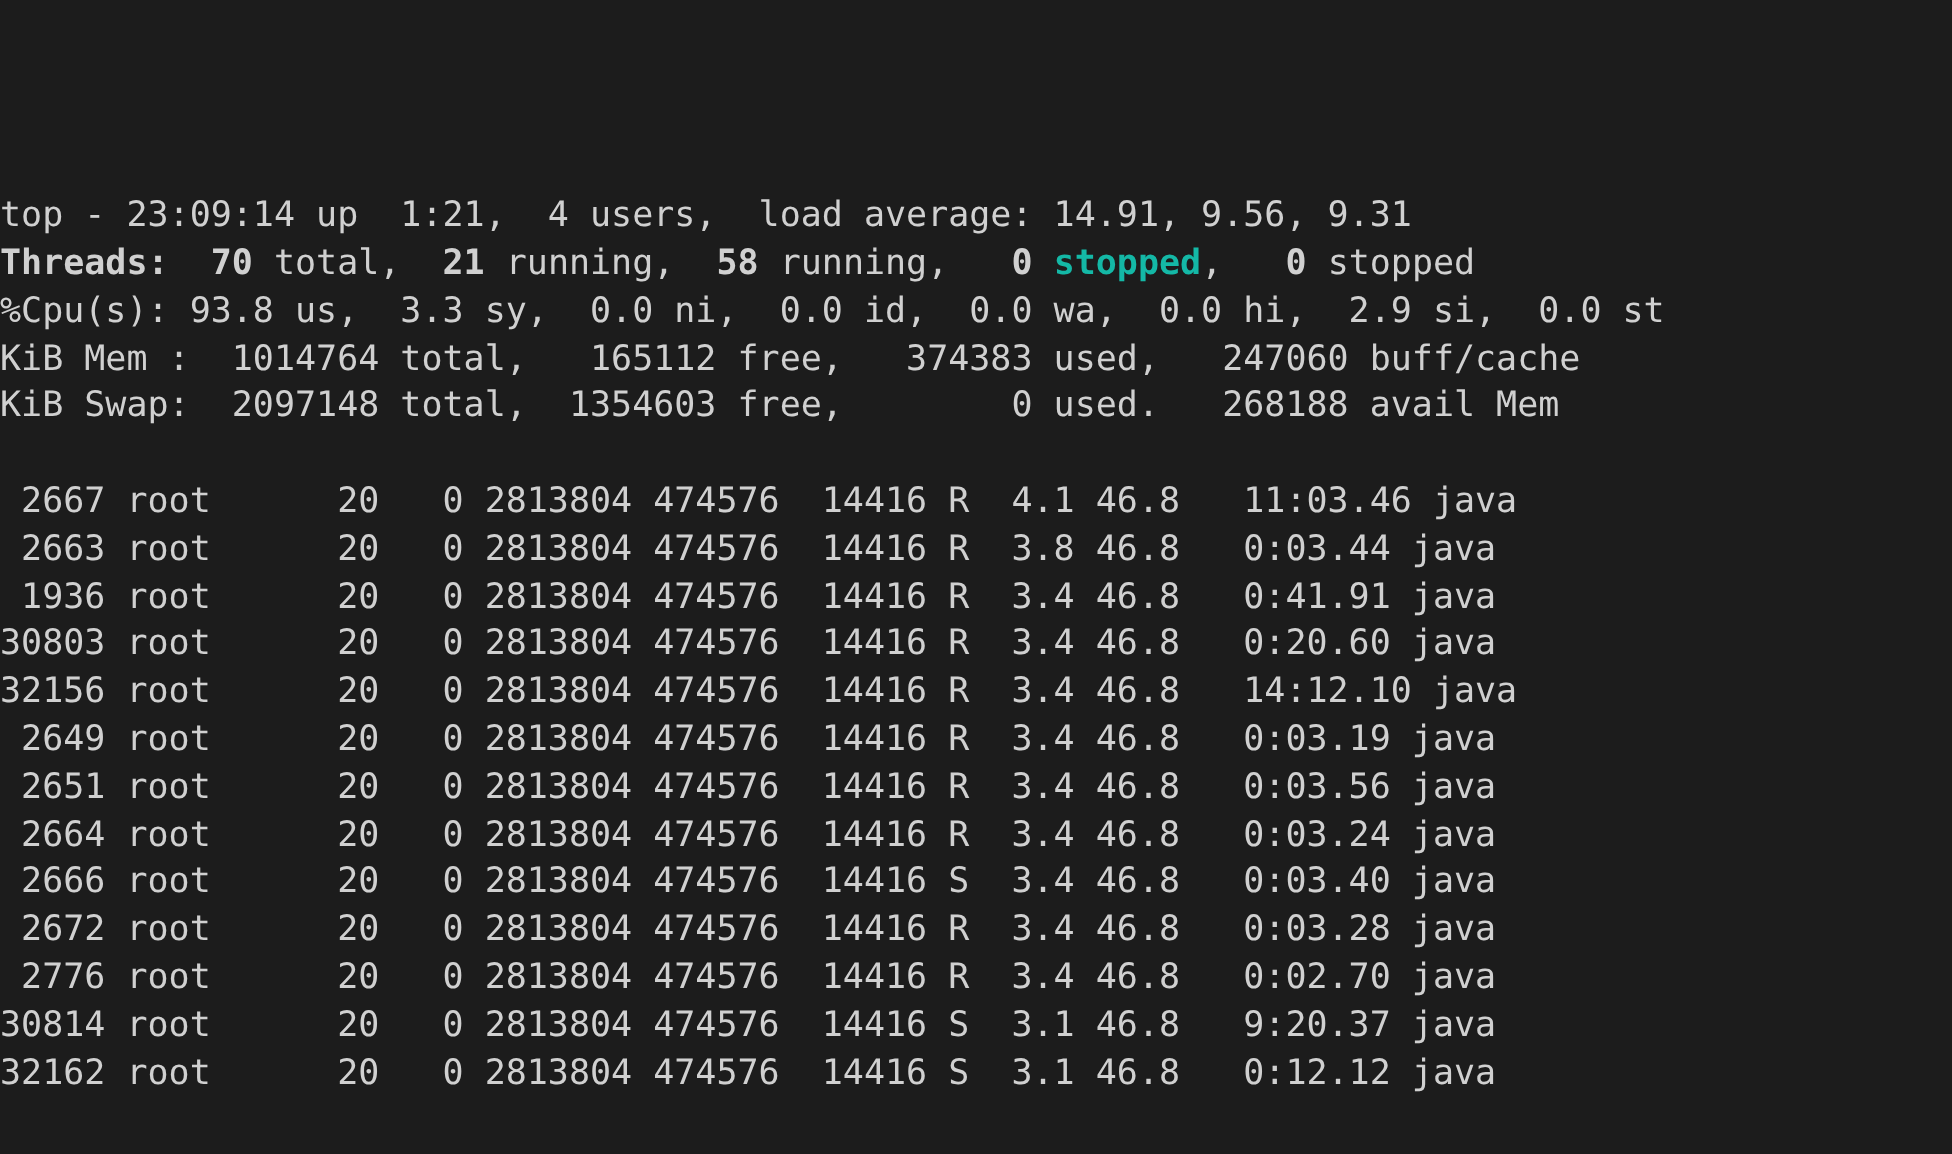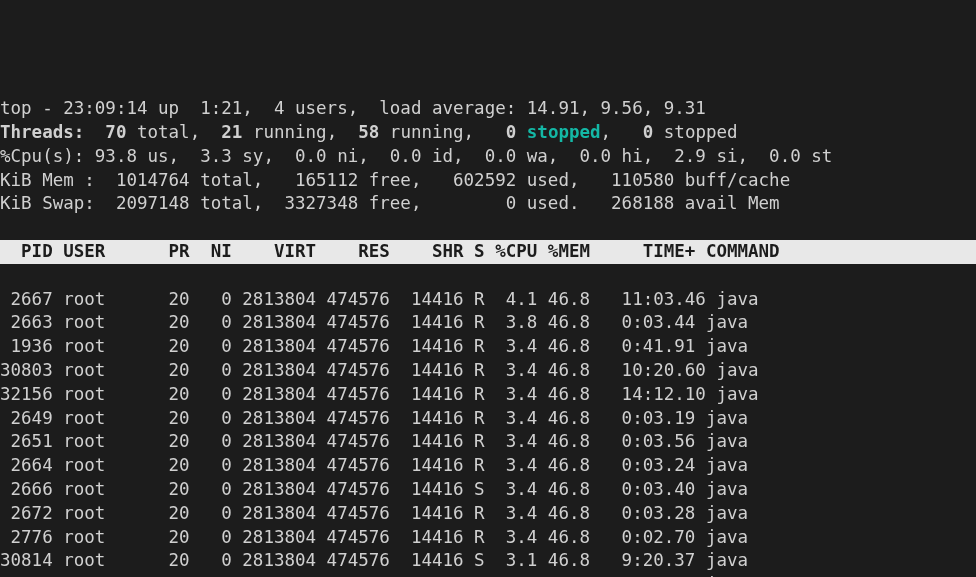--- a/index.html
+++ b/index.html
@@ -25,28 +25,27 @@
     .b { font-weight: bold; }
   </style>
 </head>
 <body>
 
 
 
 <div class="term"><span>top - 23:09:14 up  1:21,  4 users,  load average: 14.91, 9.56, 9.31</span>
 <span class="b">Threads:  </span><span class="b">70 </span><span>total,  </span><span class="b">21 </span><span>running,  </span><span class="b">58 </span><span>running,   </span><span class="b">0 </span><span class="hl-yellow">stopped</span><span>,   </span><span class="b">0 </span><span>stopped</span>
 <span>%Cpu(s): 93.8 us,  3.3 sy,  0.0 ni,  0.0 id,  0.0 wa,  0.0 hi,  2.9 si,  0.0 st</span>
-<span>KiB Mem :  1014764 total,   165112 free,   602592 used,   110580 buff/cache</span>
-<span>KiB Swap:  2097148 total,  3327348 free,        0 used.   268188 avail Mem </span>
+<span>KiB Mem :  1014764 total,   165112 free,   374383 used,   247060 buff/cache</span>
+<span>KiB Swap:  2097148 total,  1354603 free,        0 used.   268188 avail Mem </span>
 <span></span>
-<span class="hdr-row b">  PID USER      PR  NI    VIRT    RES    SHR S %CPU %MEM     TIME+ COMMAND                </span>
 <span> 2667 root      20   0 2813804 474576  14416 R  4.1 46.8   11:03.46 java</span>
 <span> 2663 root      20   0 2813804 474576  14416 R  3.8 46.8   0:03.44 java</span>
 <span> 1936 root      20   0 2813804 474576  14416 R  3.4 46.8   0:41.91 java</span>
-<span>30803 root      20   0 2813804 474576  14416 R  3.4 46.8   10:20.60 java</span>
+<span>30803 root      20   0 2813804 474576  14416 R  3.4 46.8   0:20.60 java</span>
 <span>32156 root      20   0 2813804 474576  14416 R  3.4 46.8   14:12.10 java</span>
 <span> 2649 root      20   0 2813804 474576  14416 R  3.4 46.8   0:03.19 java</span>
 <span> 2651 root      20   0 2813804 474576  14416 R  3.4 46.8   0:03.56 java</span>
 <span> 2664 root      20   0 2813804 474576  14416 R  3.4 46.8   0:03.24 java</span>
 <span> 2666 root      20   0 2813804 474576  14416 S  3.4 46.8   0:03.40 java</span>
 <span> 2672 root      20   0 2813804 474576  14416 R  3.4 46.8   0:03.28 java</span>
 <span> 2776 root      20   0 2813804 474576  14416 R  3.4 46.8   0:02.70 java</span>
 <span>30814 root      20   0 2813804 474576  14416 S  3.1 46.8   9:20.37 java</span>
 <span>32162 root      20   0 2813804 474576  14416 S  3.1 46.8   0:12.12 java</span>
 

